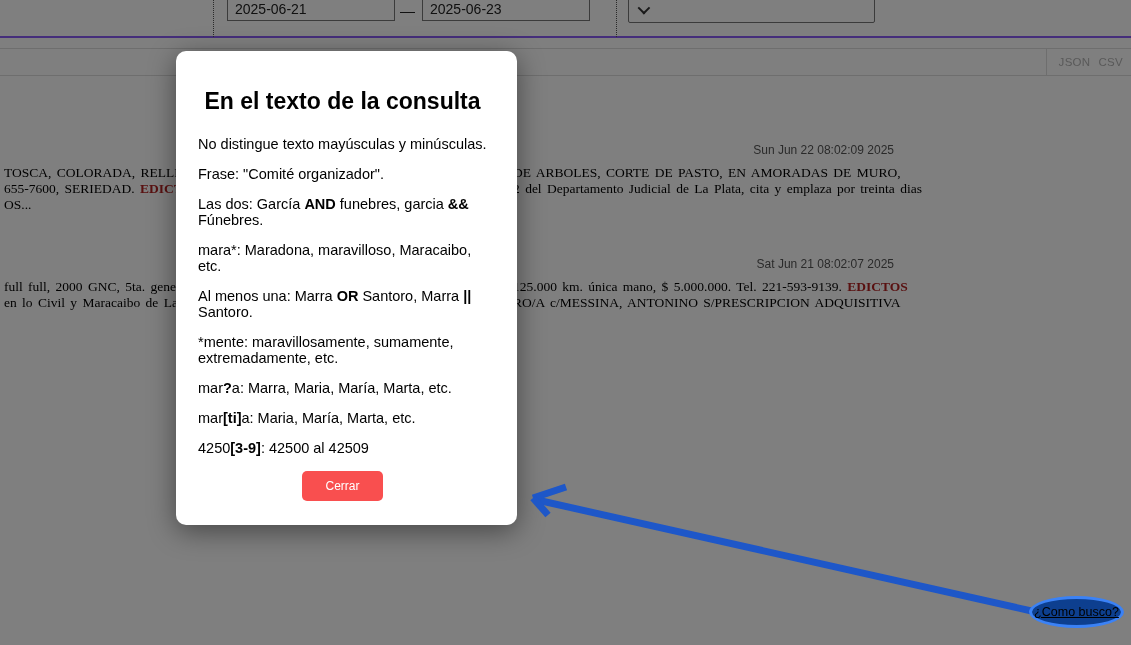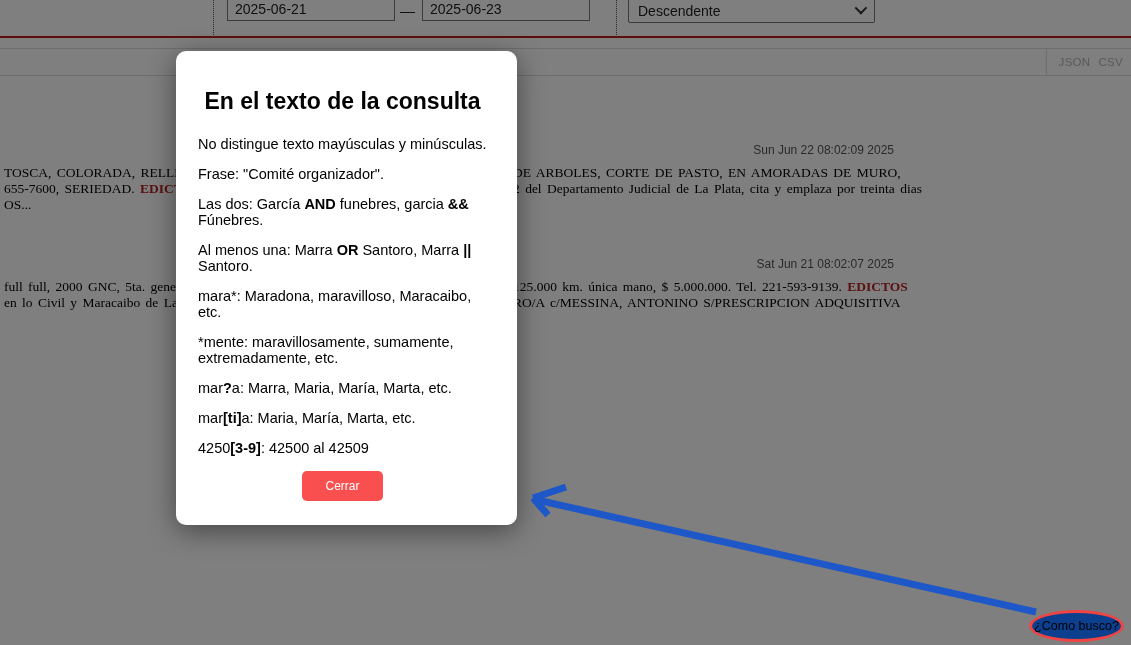--- a/index.html
+++ b/index.html
@@ -4,21 +4,21 @@
 <style>
   * { margin:0; padding:0; box-sizing:border-box; }
   html,body { width:1131px; height:645px; }
   body {
     position:relative; overflow:hidden; background:#fff;
     font-family:"Liberation Sans", sans-serif;
   }
   
   .page { position:absolute; inset:0; z-index:1; background:#fff; }
 
-  .topbar { position:absolute; top:0; left:0; right:0; height:38px; border-bottom:2px solid #b91c1c; }
+  .topbar { position:absolute; top:0; left:0; right:0; height:38px; border-bottom:2px solid #8b5cf6; }
   .fs-divider { position:absolute; top:0; height:37px; width:0; border-left:1px dotted #555; }
   .fs1 { left:213px; } .fs2 { left:616px; }
   .date-input {
     position:absolute; top:-5px; height:26px; width:168px;
     border:1px solid #777; background:#fff; color:#222;
     font-family:"Liberation Sans", sans-serif; font-size:14px; padding:2px 6px 0 7px;
   }
   .date-from { left:227px; } .date-to { left:422px; }
   .date-sep { position:absolute; left:400px; top:2px; font-size:15px; color:#222; }
   .sort-select {
@@ -63,39 +63,38 @@
   .modal p { font-size:14.5px; line-height:16px; color:#000; margin:0 0 14px 0; }
   .close-btn {
     display:block; margin:15px auto 0 auto; padding:8px 23px;
     background:#f94f4f; color:#fff; border:none; border-radius:5px;
     font-family:"Liberation Sans", sans-serif; font-size:12px; cursor:pointer;
   }
 
   
   .annot-svg { position:absolute; inset:0; z-index:60; pointer-events:none; }
   .help-oval {
-    position:absolute; z-index:61; left:1029px; top:610px; width:95px; height:32px;
-    background:#0d3f8f; border:3px solid #ef4444; border-radius:50%;
+    position:absolute; z-index:61; left:1029px; top:596px; width:95px; height:32px;
+    background:#0d3f8f; border:3px solid #3b82f6; border-radius:50%;
     color:#000; font-size:12.5px; display:flex; align-items:center; justify-content:center;
-    cursor:pointer; font-family:"Liberation Sans", sans-serif; white-space:nowrap;
+    cursor:pointer; font-family:"Liberation Sans", sans-serif; white-space:nowrap;text-decoration:underline;
   }
 </style>
 </head>
 <body>
 
 <div class="page">
 
   <div class="topbar">
     <div class="fs-divider fs1"></div>
     <input class="date-input date-from" type="text" value="2025-06-21" style="">
     <span class="date-sep">—</span>
     <input class="date-input date-to" type="text" value="2025-06-23" style="">
     <div class="fs-divider fs2"></div>
     <div class="sort-select">
-      <span class="lbl">Descendente</span>
       <span class="chev"></span>
     </div>
   </div>
 
   <div class="toolbar">
     <div class="cell-div"></div>
     <div class="export-links">
       <a class="export-link">JSON</a>
       <a class="export-link">CSV</a>
     </div>
@@ -131,22 +130,22 @@
 </div>
 
 <div class="dim-overlay"></div>
 
 <div class="modal">
   <h2>En el texto de la consulta</h2>
   <div id="modal-paragraphs">
       <p><span>No distingue texto mayúsculas y minúsculas.</span></p>
       <p><span>Frase: "Comité organizador".</span></p>
       <p><span>Las dos: García </span><span class="b">AND</span><span> funebres, garcia </span><span class="b">&amp;&amp;</span><span> Fúnebres.</span></p>
+      <p><span>mara*: Maradona, maravilloso, Maracaibo, etc.</span></p>
       <p><span>Al menos una: Marra </span><span class="b">OR</span><span> Santoro, Marra </span><span class="b">||</span><span> Santoro.</span></p>
-      <p><span>mara*: Maradona, maravilloso, Maracaibo, etc.</span></p>
       <p><span>*mente: maravillosamente, sumamente, extremadamente, etc.</span></p>
       <p><span>mar</span><span class="b">?</span><span>a: Marra, Maria, María, Marta, etc.</span></p>
       <p><span>mar</span><span class="b">[ti]</span><span>a: Maria, María, Marta, etc.</span></p>
       <p><span>4250</span><span class="b">[3-9]</span><span>: 42500 al 42509</span></p>
     </div>
   <button class="close-btn">Cerrar</button>
 </div>
 
 <svg class="annot-svg" width="1131" height="645" viewBox="0 0 1131 645">
   <line x1="1036" y1="612" x2="537" y2="500" stroke="#1e57c8" stroke-width="7"></line>

